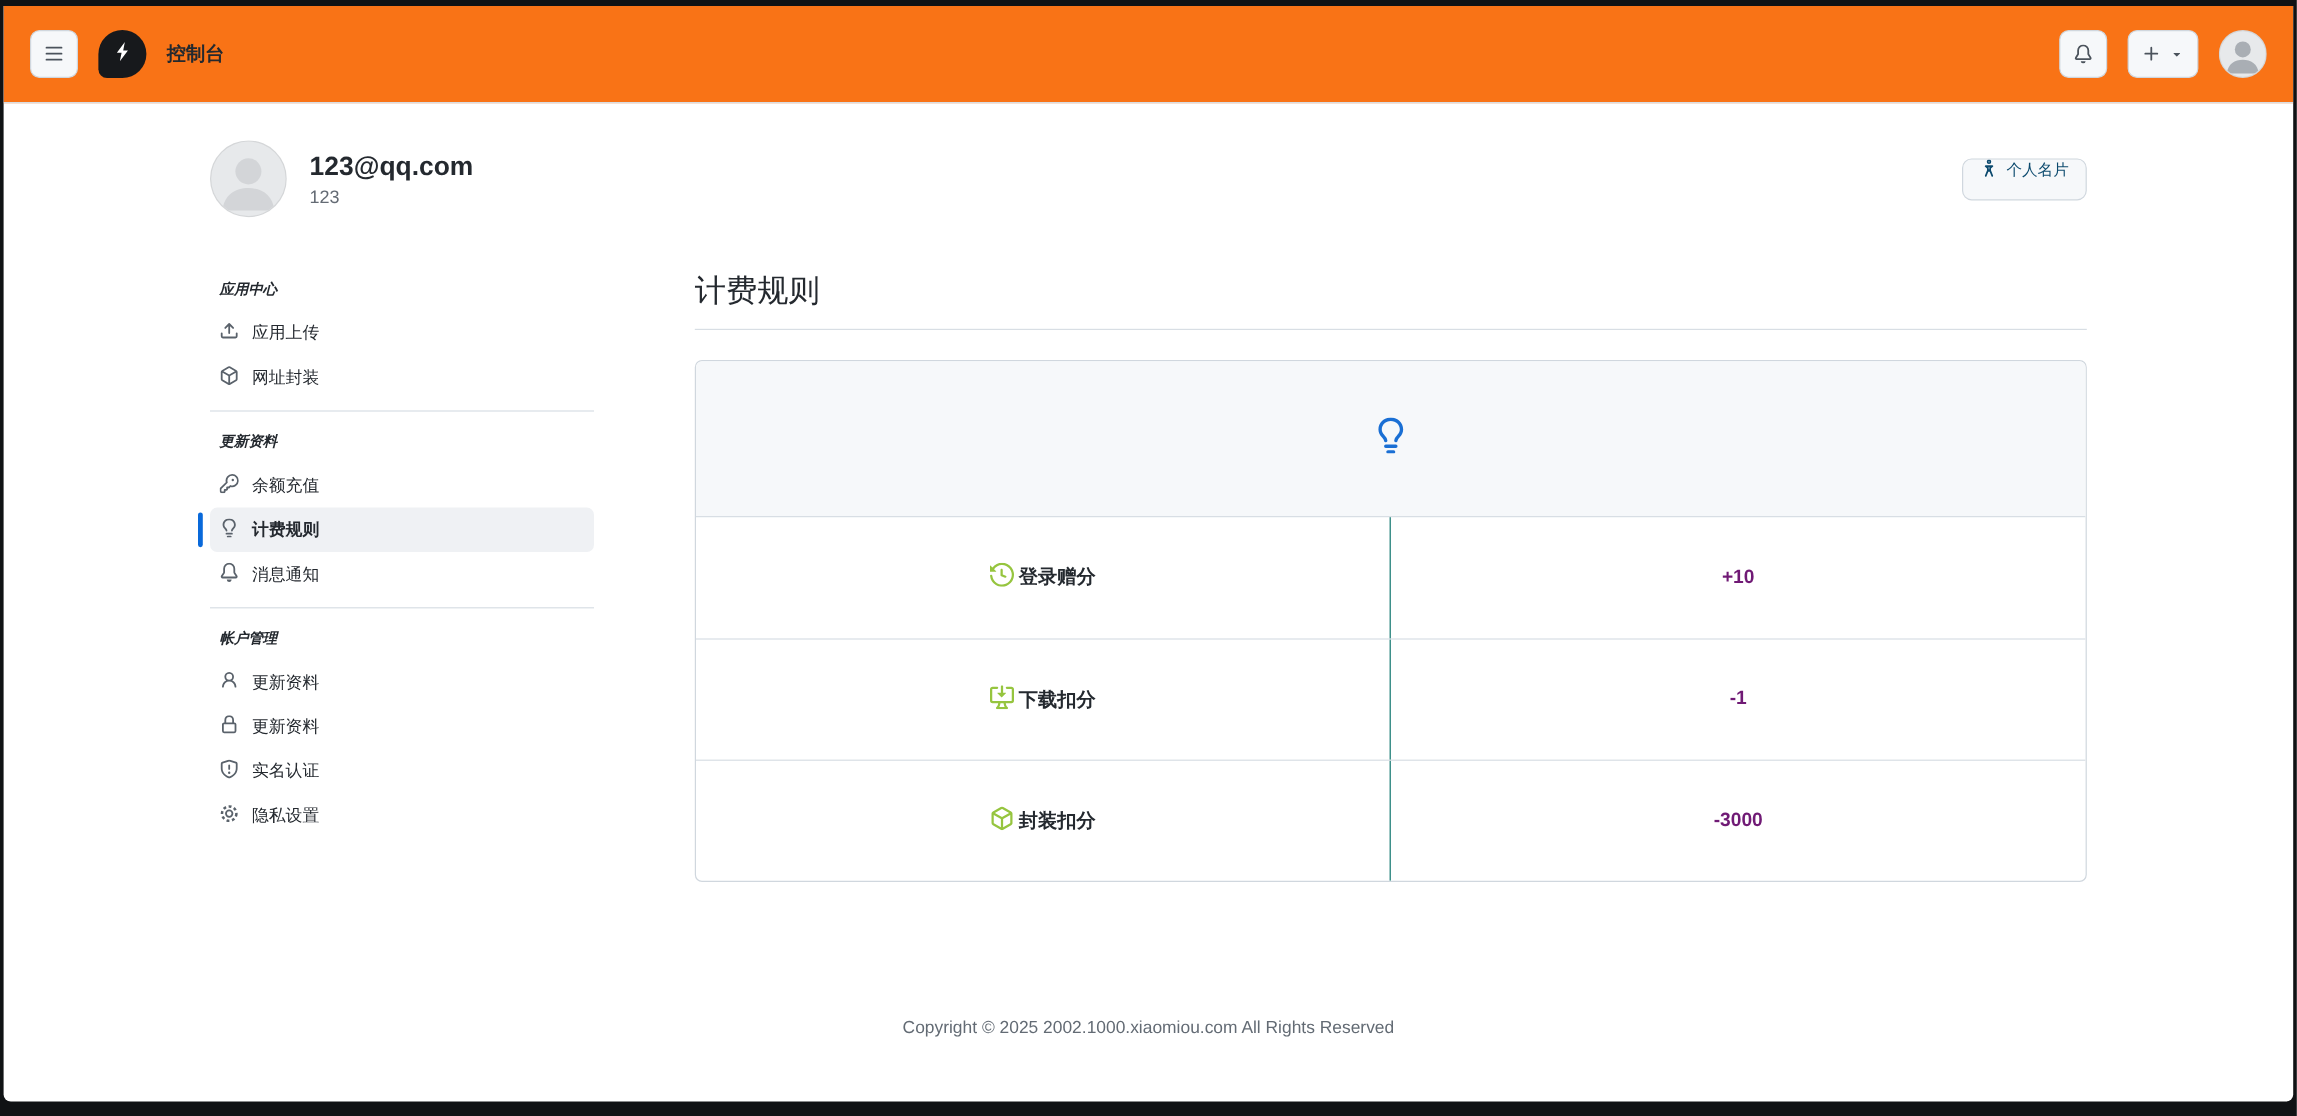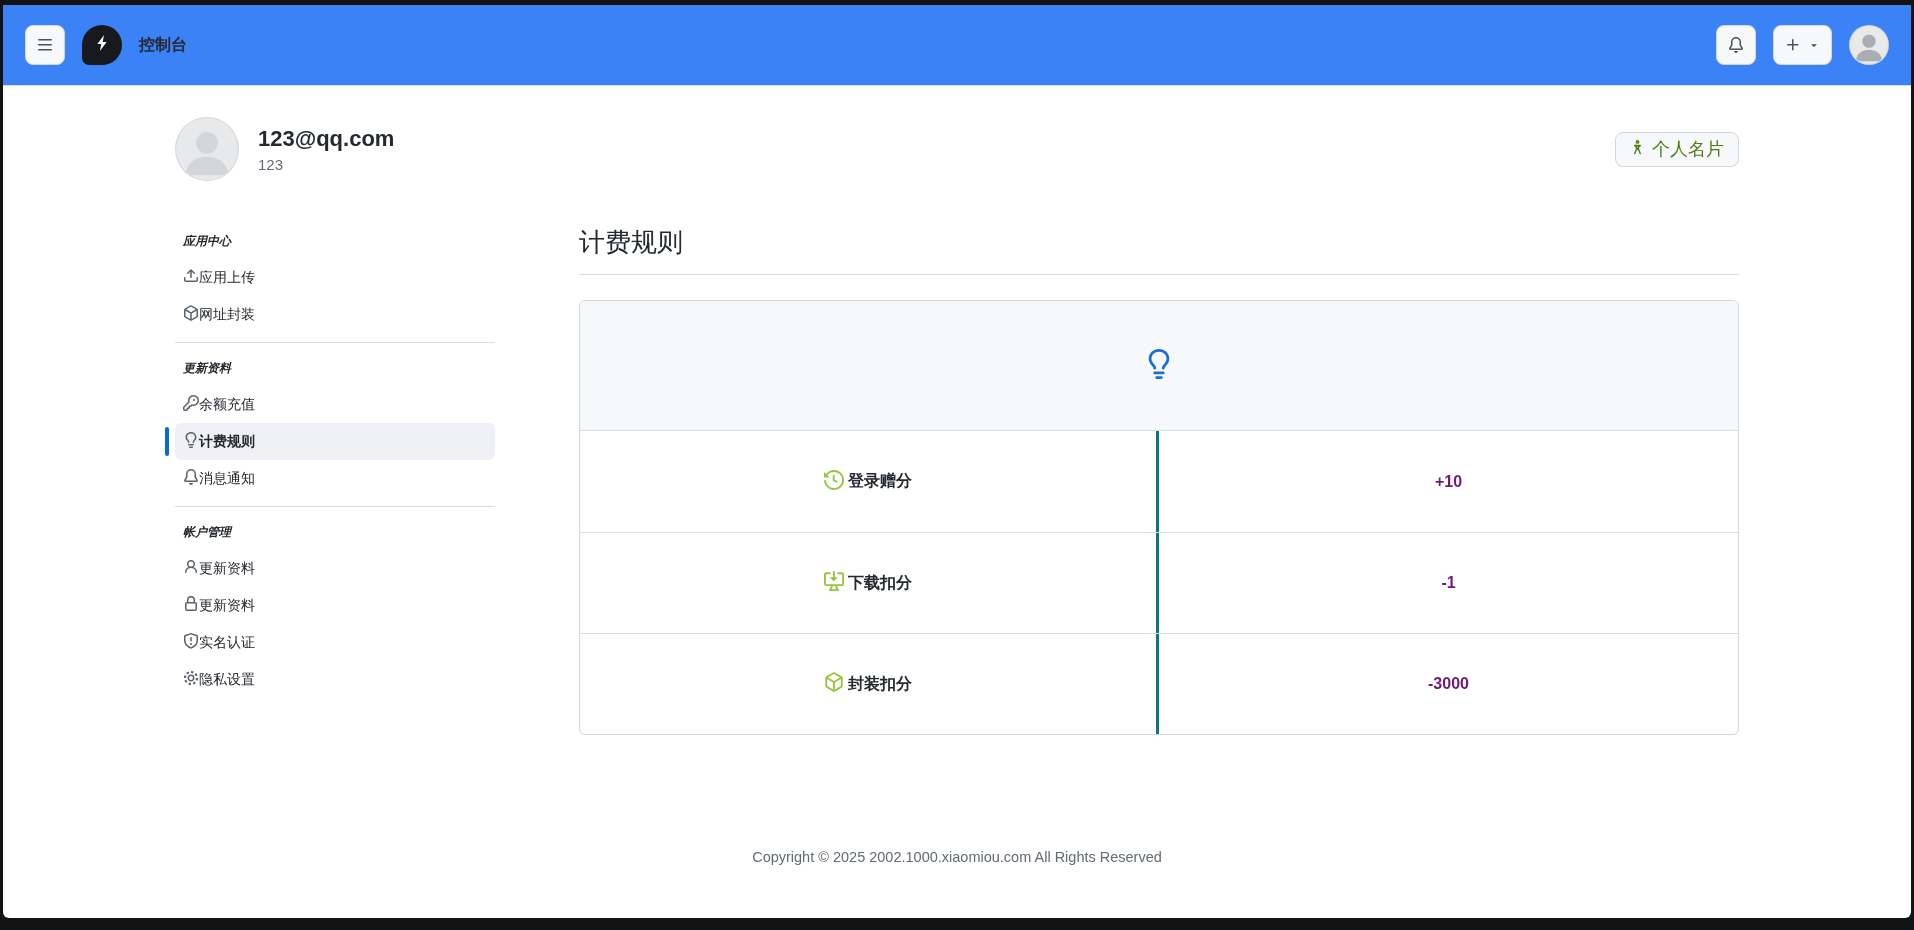--- a/index.html
+++ b/index.html
@@ -9,21 +9,21 @@
     background:#101214;
     position:relative;
     color:#1f2328;
   }
   .app {
     position:absolute; top:5px; left:3px; right:3px; bottom:12px;
     background:#fff; border-radius:0 0 6px 6px; overflow:hidden;
   }
   
   .topbar {
-    height:81px; background:#3b82f6; border-bottom:1px solid #d7dde3;
+    height:81px; background:#f97316; border-bottom:1px solid #d7dde3;
     display:flex; align-items:center; padding:0 22px; gap:17px;
   }
   .icon-btn {
     display:flex; align-items:center; justify-content:center; gap:7px;
     height:40px; min-width:40px; padding:0 11px;
     background:#f6f8fa; border:1px solid #d0d7de; border-radius:8px;
     color:#4b535c; cursor:pointer;
   }
   .icon-btn svg { display:block; }
   .logo {
@@ -40,30 +40,30 @@
   .avatar svg { display:block; width:100%; height:100%; }
   .avatar-sm { width:40px; height:40px; }
   .avatar-lg { width:64px; height:64px; }
   
   .page { width:1564px; margin:12px auto; }
   .profile-row { display:flex; align-items:center; margin-top:31px; }
   .profile-info { margin-left:19px; }
   .profile-email { font-size:22px; font-weight:700; line-height:28px; color:#24292f; }
   .profile-name { font-size:15px; color:#646b74; margin-top:3px; }
   .card-btn {
-    margin-left:auto; display:flex; align-items:center; gap:7px;
-    height:35px; padding:0 14px; font-size:18px; color:#4d7c0f;
+    margin-left:auto; display:flex; align-items:flex-start; gap:7px;
+    height:35px; padding:0 14px; font-size:13px; color:#0c4a6e;
     background:#f6f8fa; border:1px solid #d0d7de; border-radius:8px; cursor:pointer;
   }
   
   .layout { display:grid; grid-template-columns:320px 1fr; column-gap:84px; margin-top:44px; }
   
   .side-title { font-size:12px; font-weight:700; color:#24292f; padding:8px 8px 9px;font-style:italic; }
   .nav-item {
-    position:relative; display:flex; align-items:center; 
+    position:relative; display:flex; align-items:center; gap:11px;
     padding:9px 8px; border-radius:6px; font-size:14px; color:#24292f; cursor:pointer;
   }
   .nav-item svg { color:#5a626b; flex:none; }
   .nav-item.active { background:#eff1f4; font-weight:700; }
   .nav-item.active::before {
     content:""; position:absolute; left:-10px; top:4px; bottom:4px;
     width:4px; border-radius:2px; background:#0969da;
   }
   .side-divider { height:1px; background:#d8dee4; margin:9px 0; border:0; }
   
@@ -74,21 +74,21 @@
   .rules-card {
     margin-top:25px; border:1px solid #d0d7de; border-radius:6px; overflow:hidden;
   }
   .rules-head {
     height:130px; background:#f6f8fa; border-bottom:1px solid #d8dee4;
     display:flex; align-items:center; justify-content:center; color:#1a6fd4;
   }
   .rule-row { display:grid; grid-template-columns:1fr 1fr; height:101px; }
   .rule-row + .rule-row { border-top:1px solid #d8dee4; }
   .rule-cell { display:flex; align-items:center; justify-content:center; }
-  .rule-label-cell { border-right:3px solid #0f766e; gap:4px; }
+  .rule-label-cell { border-right:1px solid #0f766e; gap:4px;font-family:Liberation Mono, monospace; }
   .rule-label { font-size:16px; font-weight:700; color:#24292f; }
   .rule-icon { color:#96c53f; flex:none; }
   .rule-value { font-size:16px; font-weight:700; color:#701a75; }
   
   .footer { margin-top:114px; text-align:center; font-size:14.5px; color:#636b74; }
 </style>
 </head>
 <body>
 
 <div class="app">

